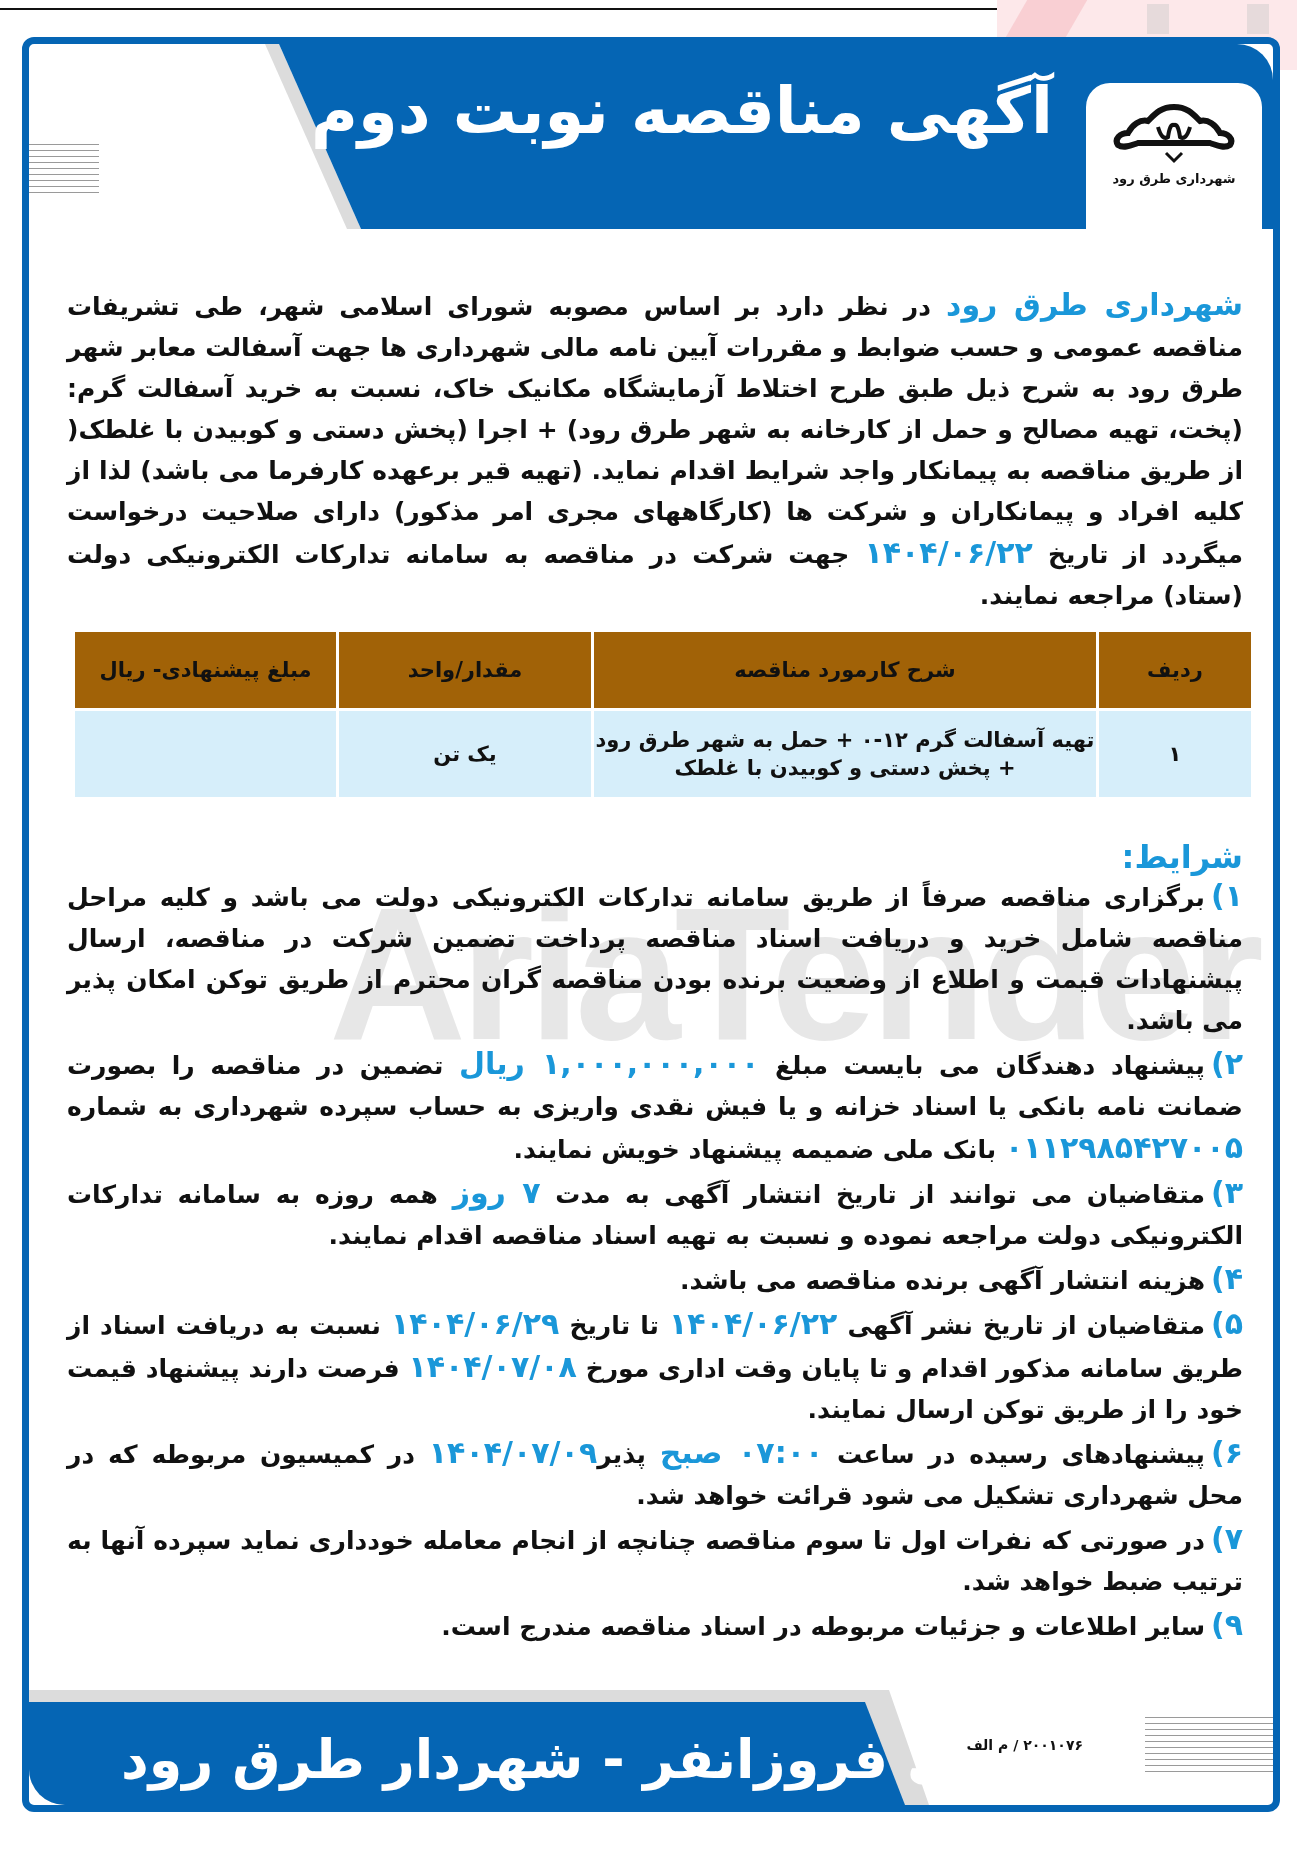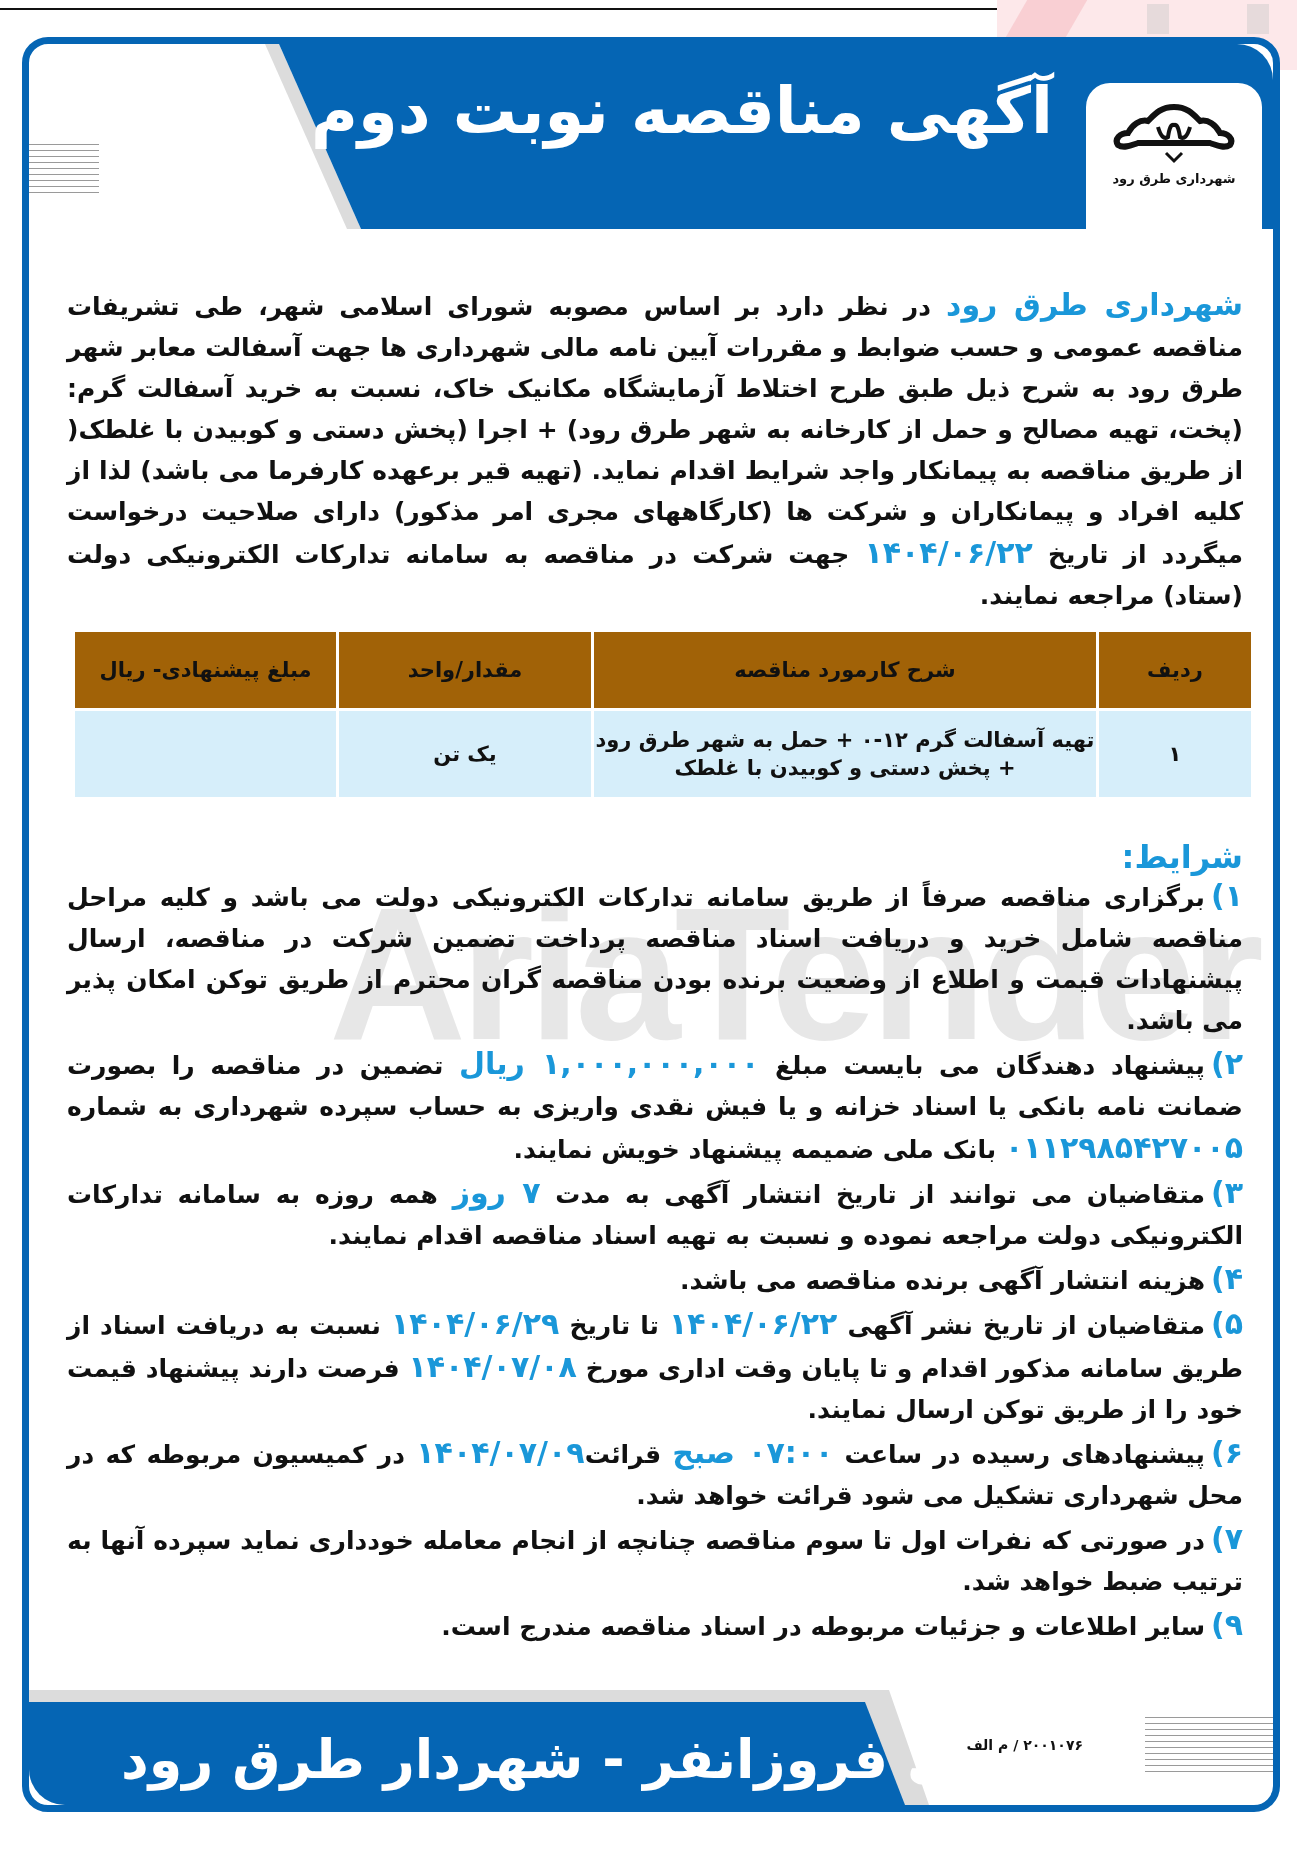--- a/index.html
+++ b/index.html
@@ -9,21 +9,21 @@
     font-family:"DejaVu Sans", sans-serif;
   }
   .top-rule { position:absolute; left:0; top:8px; width:1297px; height:2px; background:#111; }
   .corner-wm { position:absolute; right:0; top:0; width:300px; height:70px; background:#fde8ea; }
   .corner-wm .bar { position:absolute; top:4px; width:22px; height:30px; background:#e6dadb; }
   .corner-wm .slash { position:absolute; left:10px; top:0; width:60px; height:70px;
      background:#f6c4c9; transform:skewX(-30deg); opacity:.7; }
 
   .frame {
     position:absolute; left:22px; top:37px; width:1244px; height:1761px;
-    border:7px solid #0565b4; border-radius:26px; background:#fff;
+    border:7px solid #0565b4; border-radius:12px; background:#fff;
   }
 
   
   .header-band { position:absolute; left:250px; top:0; right:0; height:185px; background:#0565b4;
      border-top-right-radius:36px;
      clip-path:polygon(0 0, 100% 0, 100% 100%, 82px 100%); }
   .header-shadow { position:absolute; left:236px; top:0; width:120px; height:185px; background:#dcdcdc;
      clip-path:polygon(0 0, 14px 0, 96px 100%, 82px 100%); }
   .title { position:absolute; right:220px; top:30px; color:#fff; font-size:64px; font-weight:bold;
      direction:rtl; white-space:nowrap; letter-spacing:-1px; }
@@ -137,21 +137,21 @@
     <p><span class="num">۱)</span><span>برگزاری مناقصه  صرفاً از طریق سامانه تدارکات الکترونیکی دولت می باشد و کلیه مراحل مناقصه شامل خرید و دریافت اسناد مناقصه پرداخت تضمین شرکت در مناقصه، ارسال پیشنهادات قیمت و اطلاع از وضعیت برنده بودن مناقصه گران محترم از طریق توکن امکان پذیر می باشد.</span></p>
 
     <p><span class="num">۲)</span><span>پیشنهاد دهندگان می بایست مبلغ </span><span class="hl-big">۱,۰۰۰,۰۰۰,۰۰۰ ریال</span><span> تضمین در مناقصه را بصورت ضمانت نامه بانکی یا اسناد خزانه و یا فیش نقدی واریزی به حساب سپرده شهرداری به شماره </span><span class="hl-big">۰۱۱۲۹۸۵۴۲۷۰۰۵</span><span> بانک ملی ضمیمه پیشنهاد خویش نمایند.</span></p>
 
     <p><span class="num">۳)</span><span>متقاضیان می توانند از تاریخ انتشار آگهی به مدت </span><span class="hl-big">۷ روز</span><span> همه روزه به سامانه تدارکات الکترونیکی دولت مراجعه نموده و نسبت به تهیه اسناد مناقصه اقدام نمایند.</span></p>
 
     <p><span class="num">۴)</span><span>هزینه انتشار آگهی برنده مناقصه می باشد.</span></p>
 
     <p><span class="num">۵)</span><span>متقاضیان از تاریخ نشر آگهی </span><span class="hl-big">۱۴۰۴/۰۶/۲۲</span><span> تا تاریخ </span><span class="hl-big">۱۴۰۴/۰۶/۲۹</span><span> نسبت به دریافت اسناد از طریق سامانه مذکور اقدام و تا پایان وقت اداری مورخ </span><span class="hl-big">۱۴۰۴/۰۷/۰۸</span><span> فرصت دارند پیشنهاد قیمت خود را از طریق توکن ارسال نمایند.</span></p>
 
-    <p><span class="num">۶)</span><span>پیشنهادهای رسیده در ساعت </span><span class="hl-big">۰۷:۰۰ صبح</span><span> قرائت</span><span class="hl-big">۱۴۰۴/۰۷/۰۹</span><span> در کمیسیون مربوطه که در محل شهرداری تشکیل می شود قرائت خواهد شد.</span></p>
+    <p><span class="num">۶)</span><span>پیشنهادهای رسیده در ساعت </span><span class="hl-big">۰۷:۰۰ صبح</span><span> پذیر</span><span class="hl-big">۱۴۰۴/۰۷/۰۹</span><span> در کمیسیون مربوطه که در محل شهرداری تشکیل می شود قرائت خواهد شد.</span></p>
 
     <p><span class="num">۷)</span><span>در صورتی که نفرات اول تا سوم مناقصه چنانچه از انجام معامله خودداری نماید سپرده آنها به ترتیب ضبط خواهد شد.</span></p>
 
 
     <p><span class="num">۹)</span><span>سایر اطلاعات و جزئیات مربوطه در اسناد مناقصه مندرج است.</span></p>
   </div>
 
   <div class="footer-shadow"></div>
   <div class="footer-band"></div>
   <div class="footer-name">مرتضی فروزانفر - شهردار طرق رود</div>

